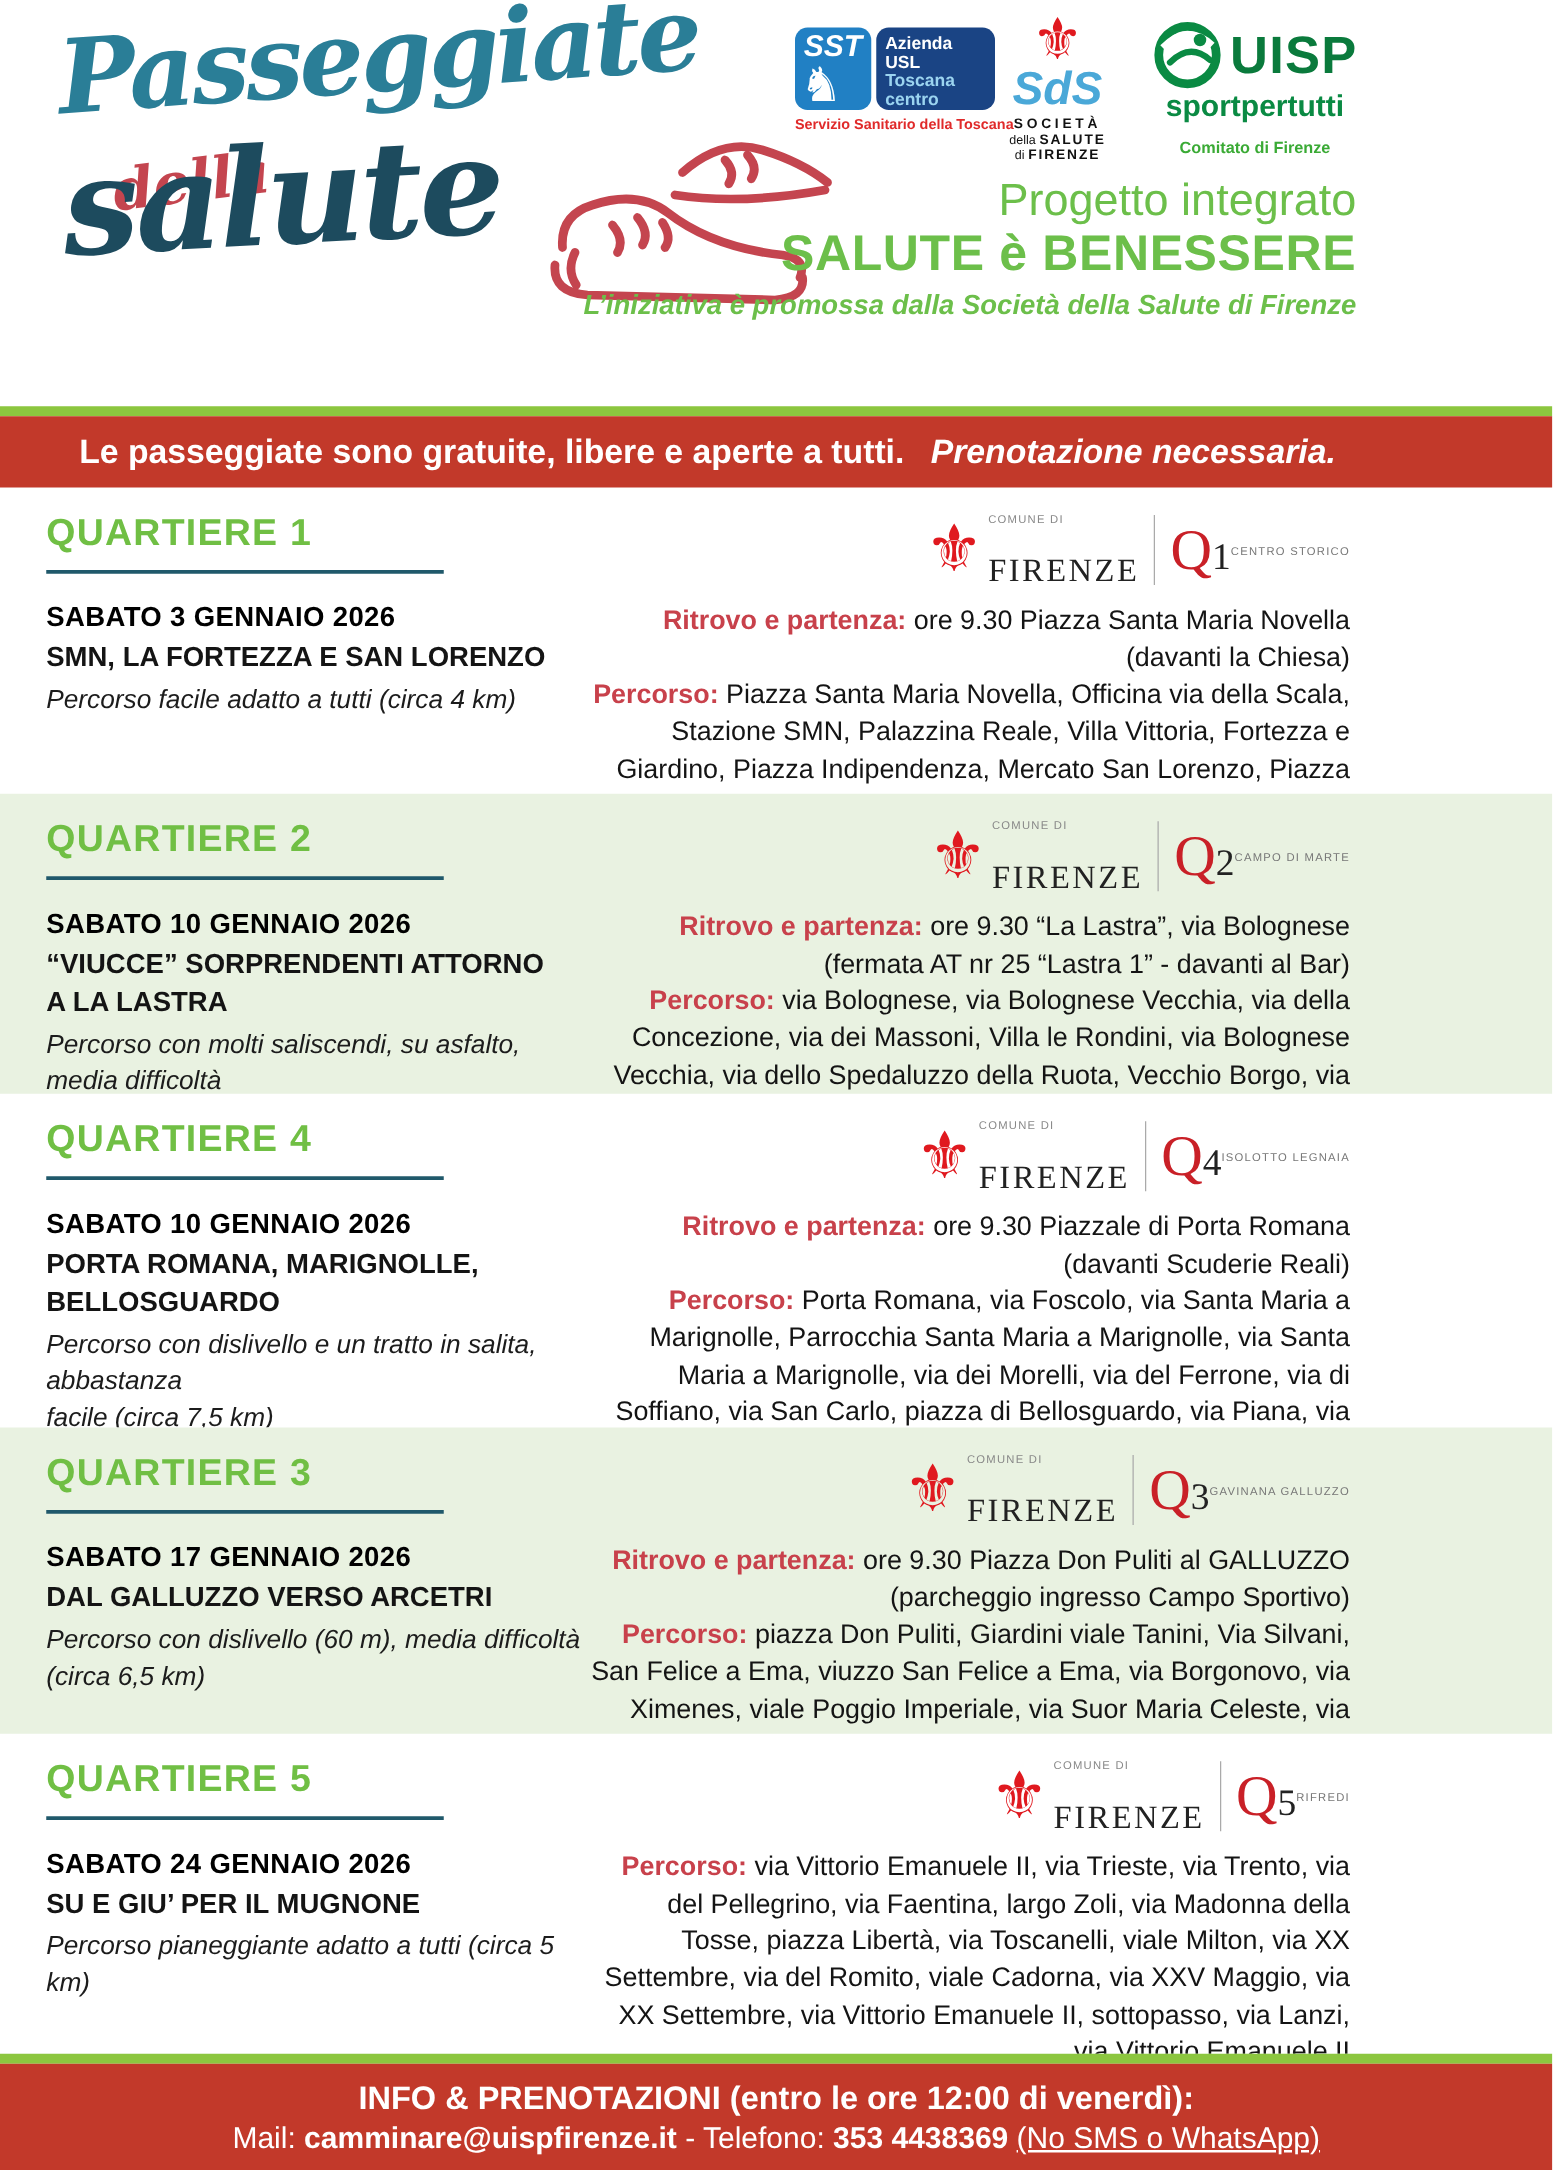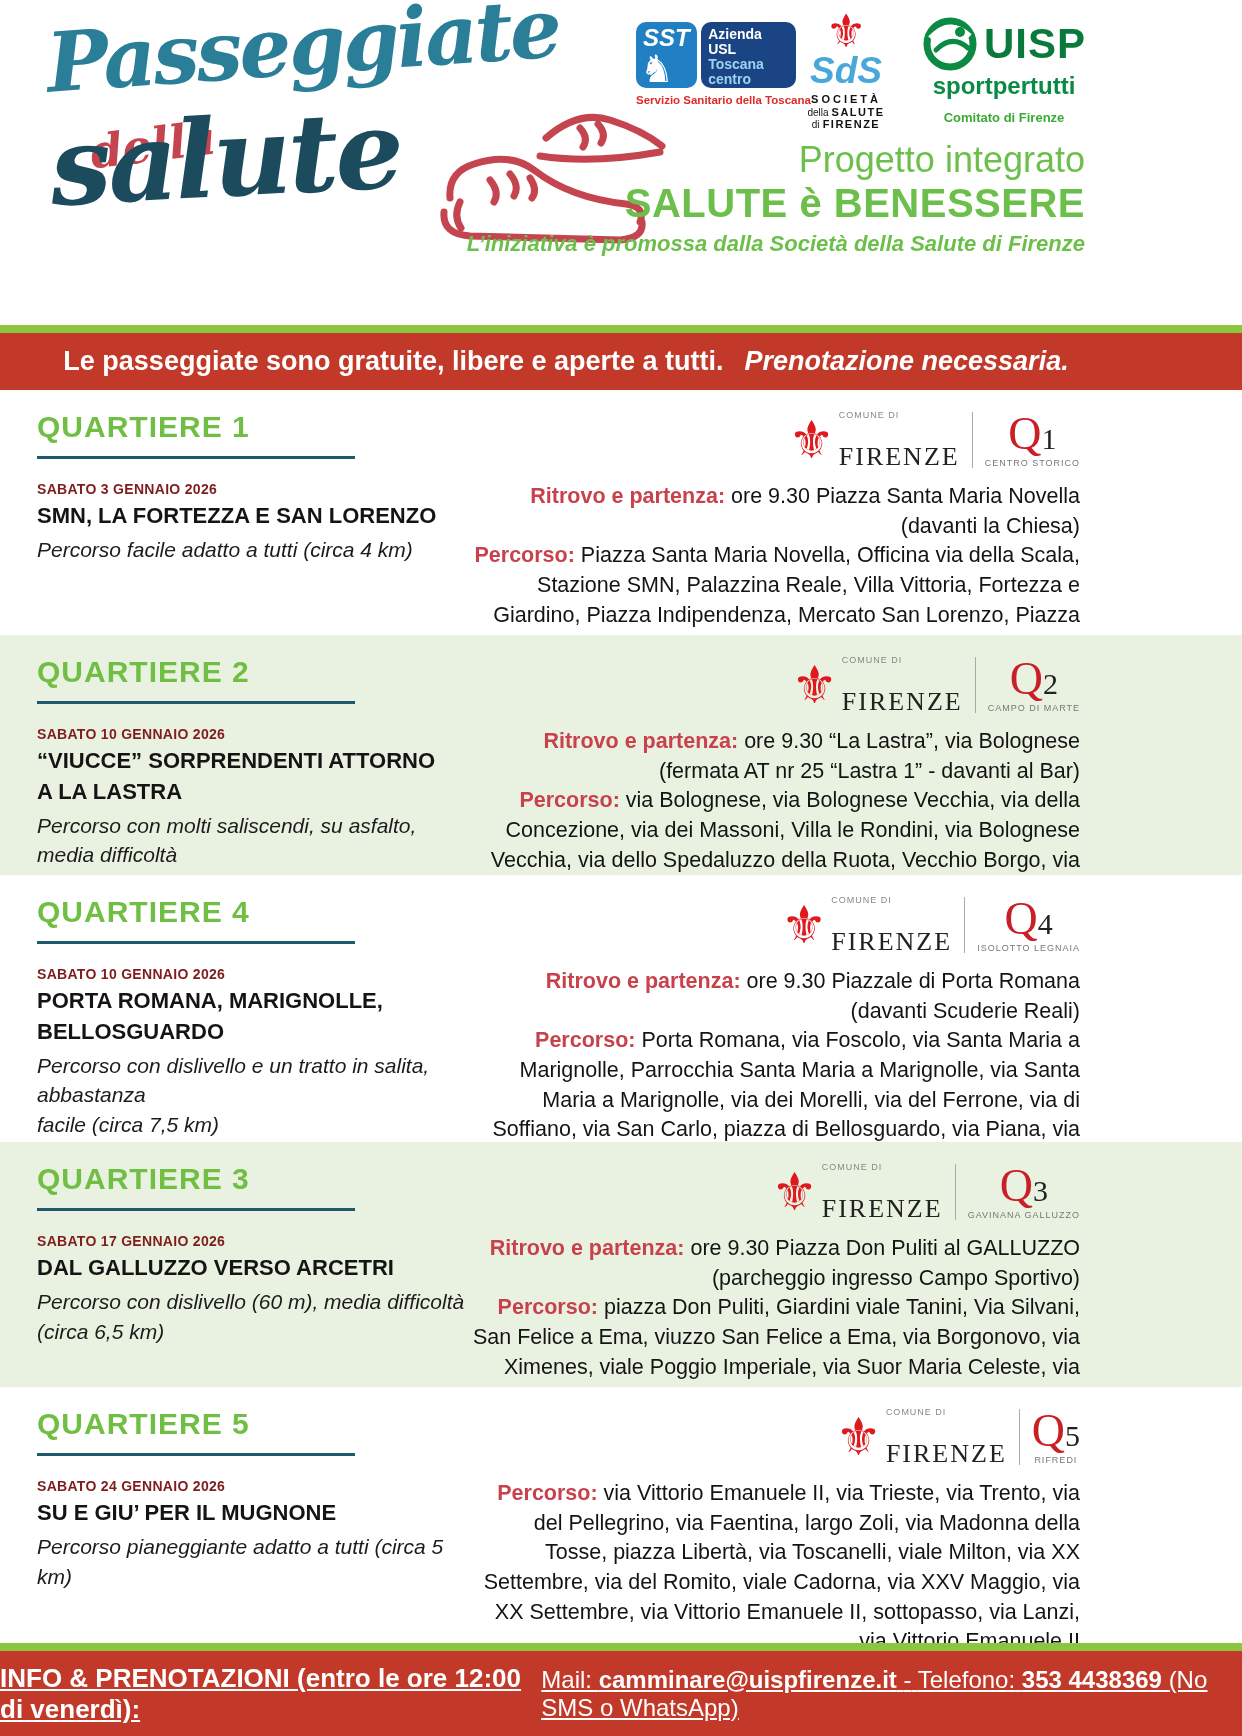--- a/index.html
+++ b/index.html
@@ -49,47 +49,47 @@
   .green-strip{height:8px;flex:0 0 8px;background:#8cc63f;}
   .banner{height:57px;flex:0 0 57px;background:#c2392a;color:#fff;display:flex;align-items:center;justify-content:center;padding-right:110px;font-size:27px;font-weight:700;}
   .banner em{margin-left:21px;}
 
   
   .q{display:flex;padding:20px 162px 0 37px;overflow:hidden;}
   .q.green{background:#e9f2e1;}
   .q-left{width:430px;flex:0 0 430px;}
   .q-left h2{margin:0;font-size:30px;font-weight:800;color:#70bf44;letter-spacing:1px;}
   .rule{width:318px;height:3px;background:#20596b;margin:12px 0 22px;}
-  .date{font-size:14px;font-weight:800;color:#7f1d1d;letter-spacing:.3px;}
+  .date{font-size:22px;font-weight:800;color:#000000;letter-spacing:.3px;}
   .wtitle{font-size:22px;font-weight:800;color:#141414;line-height:1.4;white-space:pre-line;margin-top:4px;}
   .desc{font-size:21px;font-style:italic;color:#1c1c1c;line-height:1.42;margin-top:3px;white-space:pre-line;}
   .q-right{flex:1;text-align:right;}
   .badge{display:inline-flex;align-items:center;margin-bottom:12px;}
   .fleur{color:#e0191f;line-height:1;}
   .badge .fleur{font-size:52px;margin-right:4px;}
   .comune{display:inline-flex;flex-direction:column;align-items:flex-start;gap:24px;}
   .cdi{font-size:9px;letter-spacing:1px;color:#888;}
   .fir{font-family:"Liberation Serif",serif;font-size:26px;letter-spacing:2px;color:#222;line-height:1;}
   .bsep{width:1px;height:56px;background:#aaa;margin:0 12px;}
-  .qbox{display:inline-flex;flex-direction:column;align-items:center;justify-content:flex-end;}
+  .qbox{display:inline-flex;align-items:center;justify-content:flex-end;}
   .qline{line-height:.95;}
   .qQ{font-family:"Liberation Serif",serif;font-size:46px;color:#c92027;}
   .qn{font-family:"Liberation Serif",serif;font-size:30px;color:#222;}
   .qlabel{font-size:9px;letter-spacing:1px;color:#777;margin-top:2px;white-space:nowrap;}
   .q-right p{margin:0;font-size:21.5px;line-height:1.38;color:#141414;}
   .lbl{color:#c8414b;font-weight:700;}
   .wrapped{white-space:pre-line;}
 
   .h245{height:245px;flex:0 0 245px;}
   .h240{height:240px;flex:0 0 240px;}
   .h267{height:267px;flex:0 0 267px;}
   .h256{height:256px;flex:0 0 256px;}
 
   
-  .footer-red{height:85px;flex:0 0 85px;background:#c2392a;color:#fff;display:flex;align-items:center;justify-content:center;gap:3px;text-decoration:underline;}
+  .footer-red{height:85px;flex:0 0 85px;background:#c2392a;color:#fff;display:flex;flex-direction:column;align-items:center;justify-content:center;gap:3px;}
   .f1{margin:0;font-size:26px;font-weight:700;}
   .f2{margin:0;font-size:24px;font-weight:400;}
   .f2 b{font-weight:700;}
   .f2 .u{text-decoration:underline;}
 </style>
 </head>
 <body>
 
 <div class="page">
 

